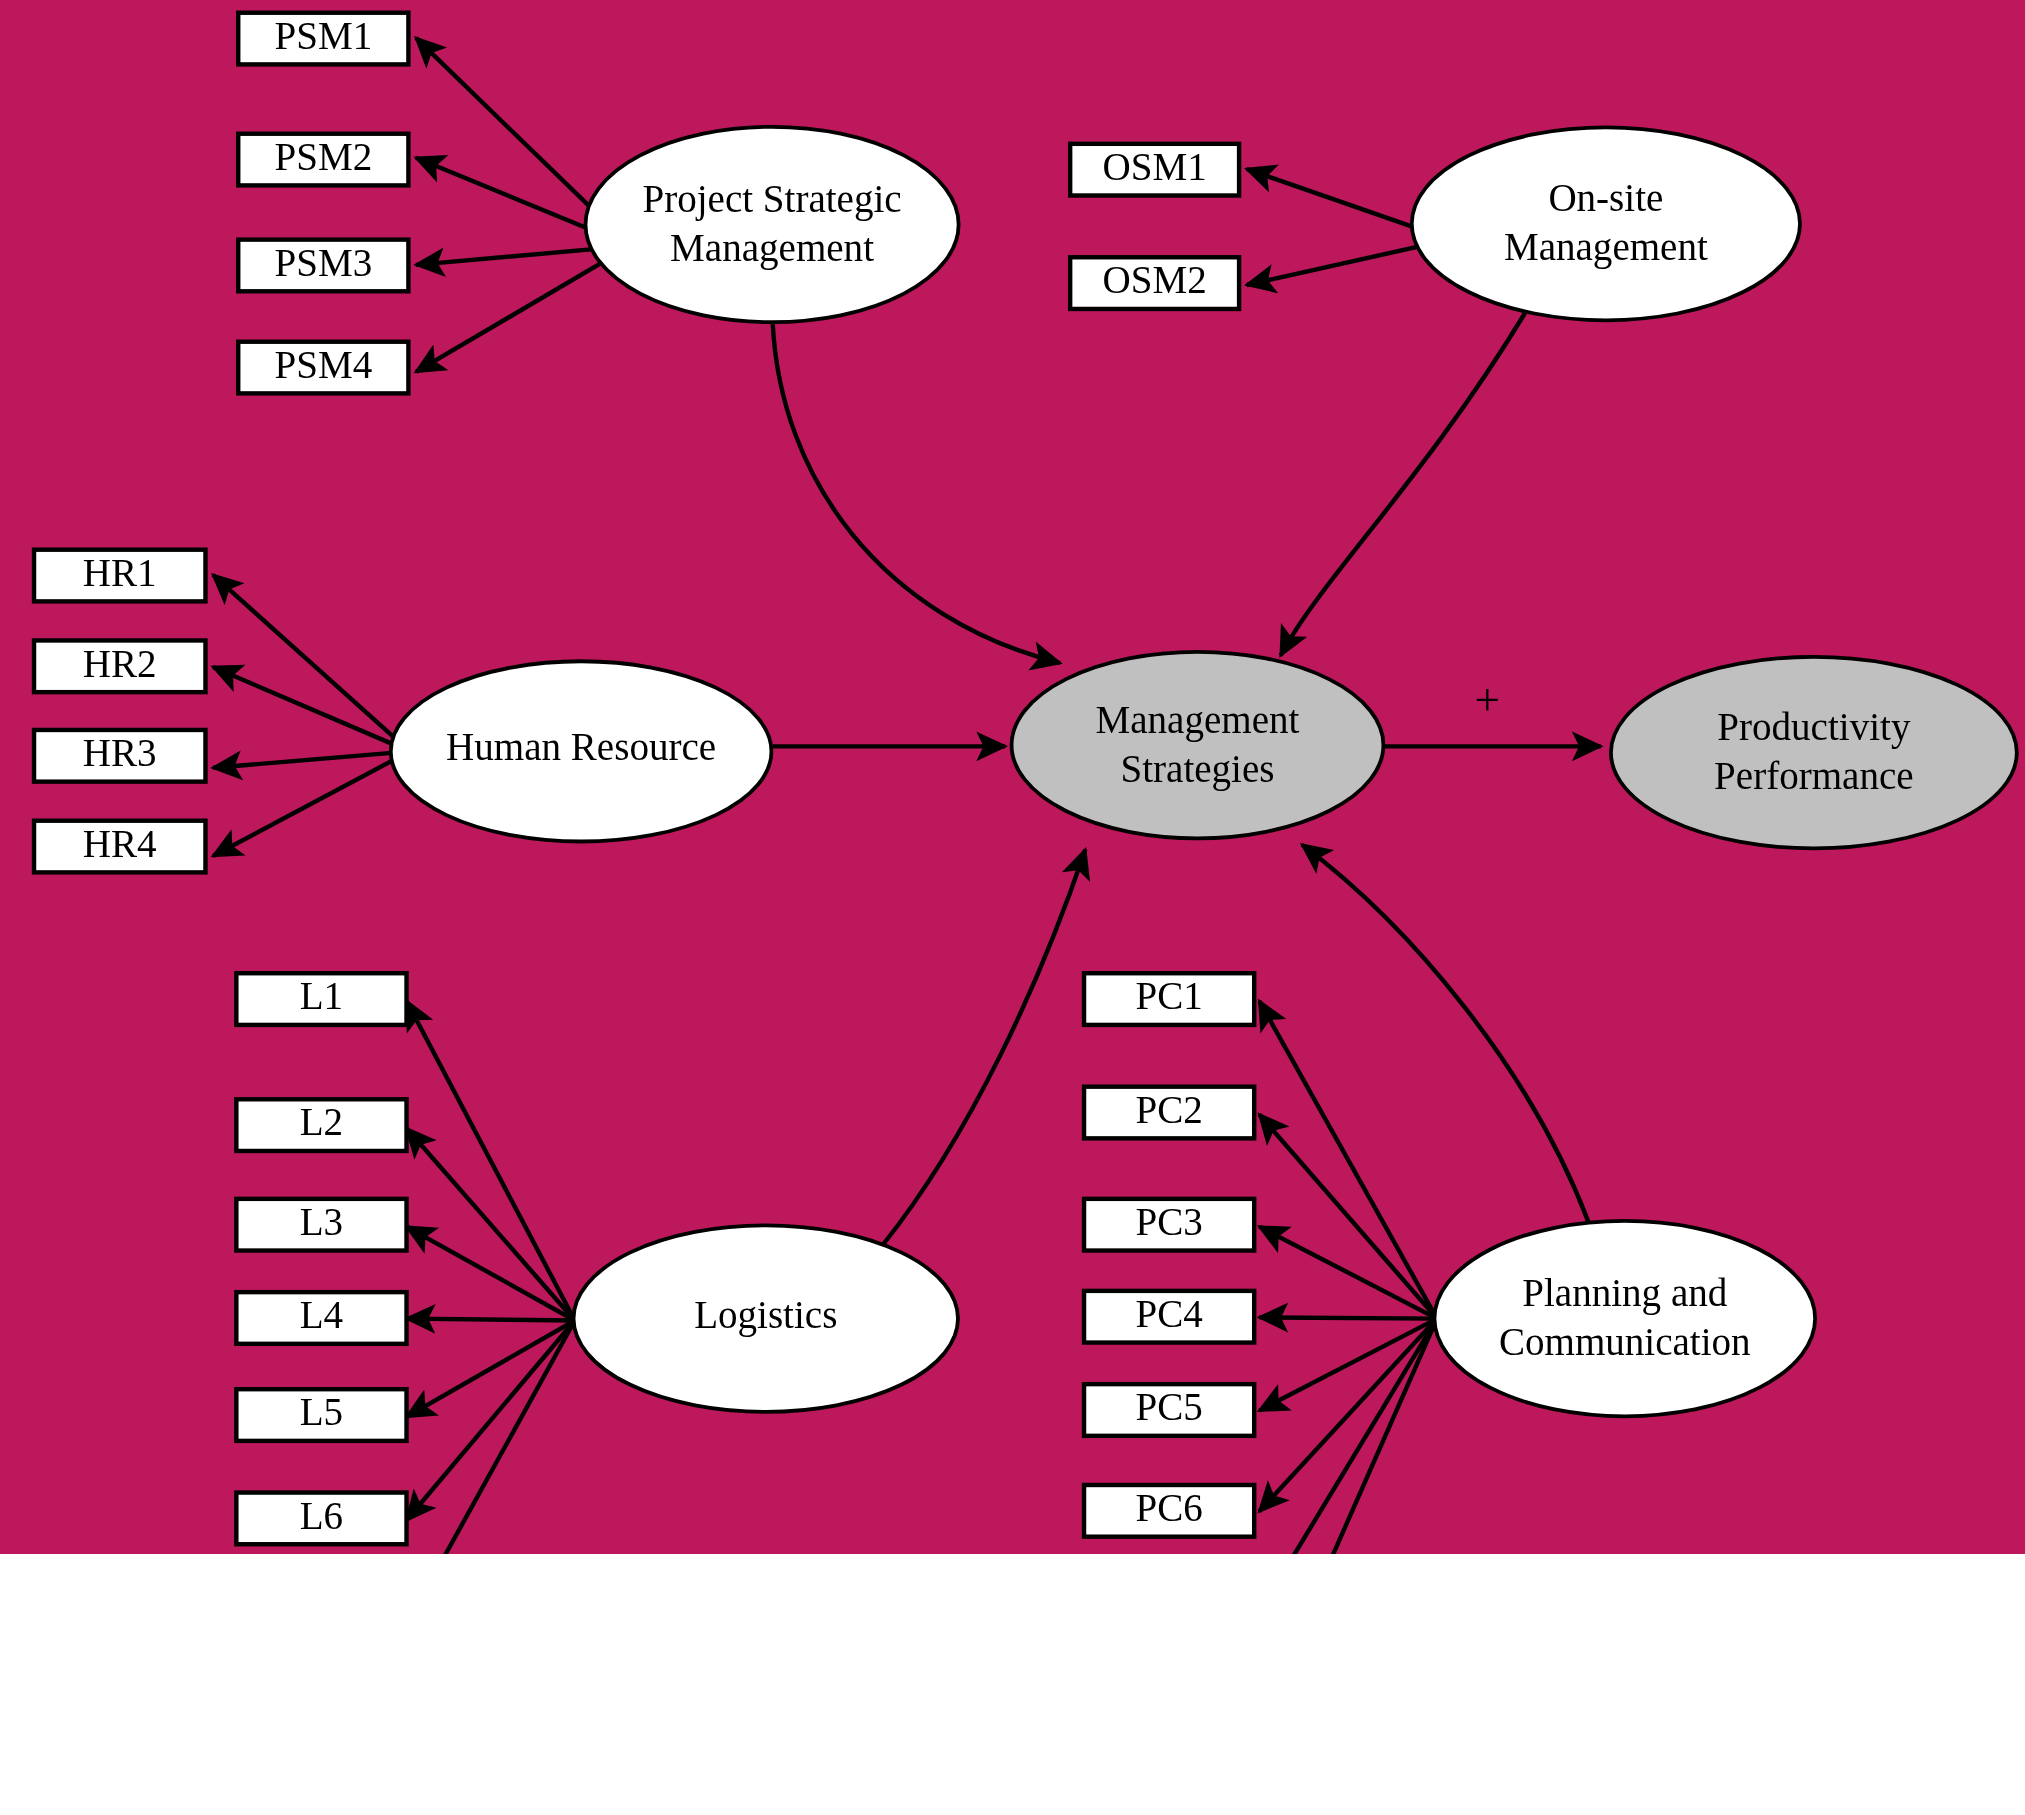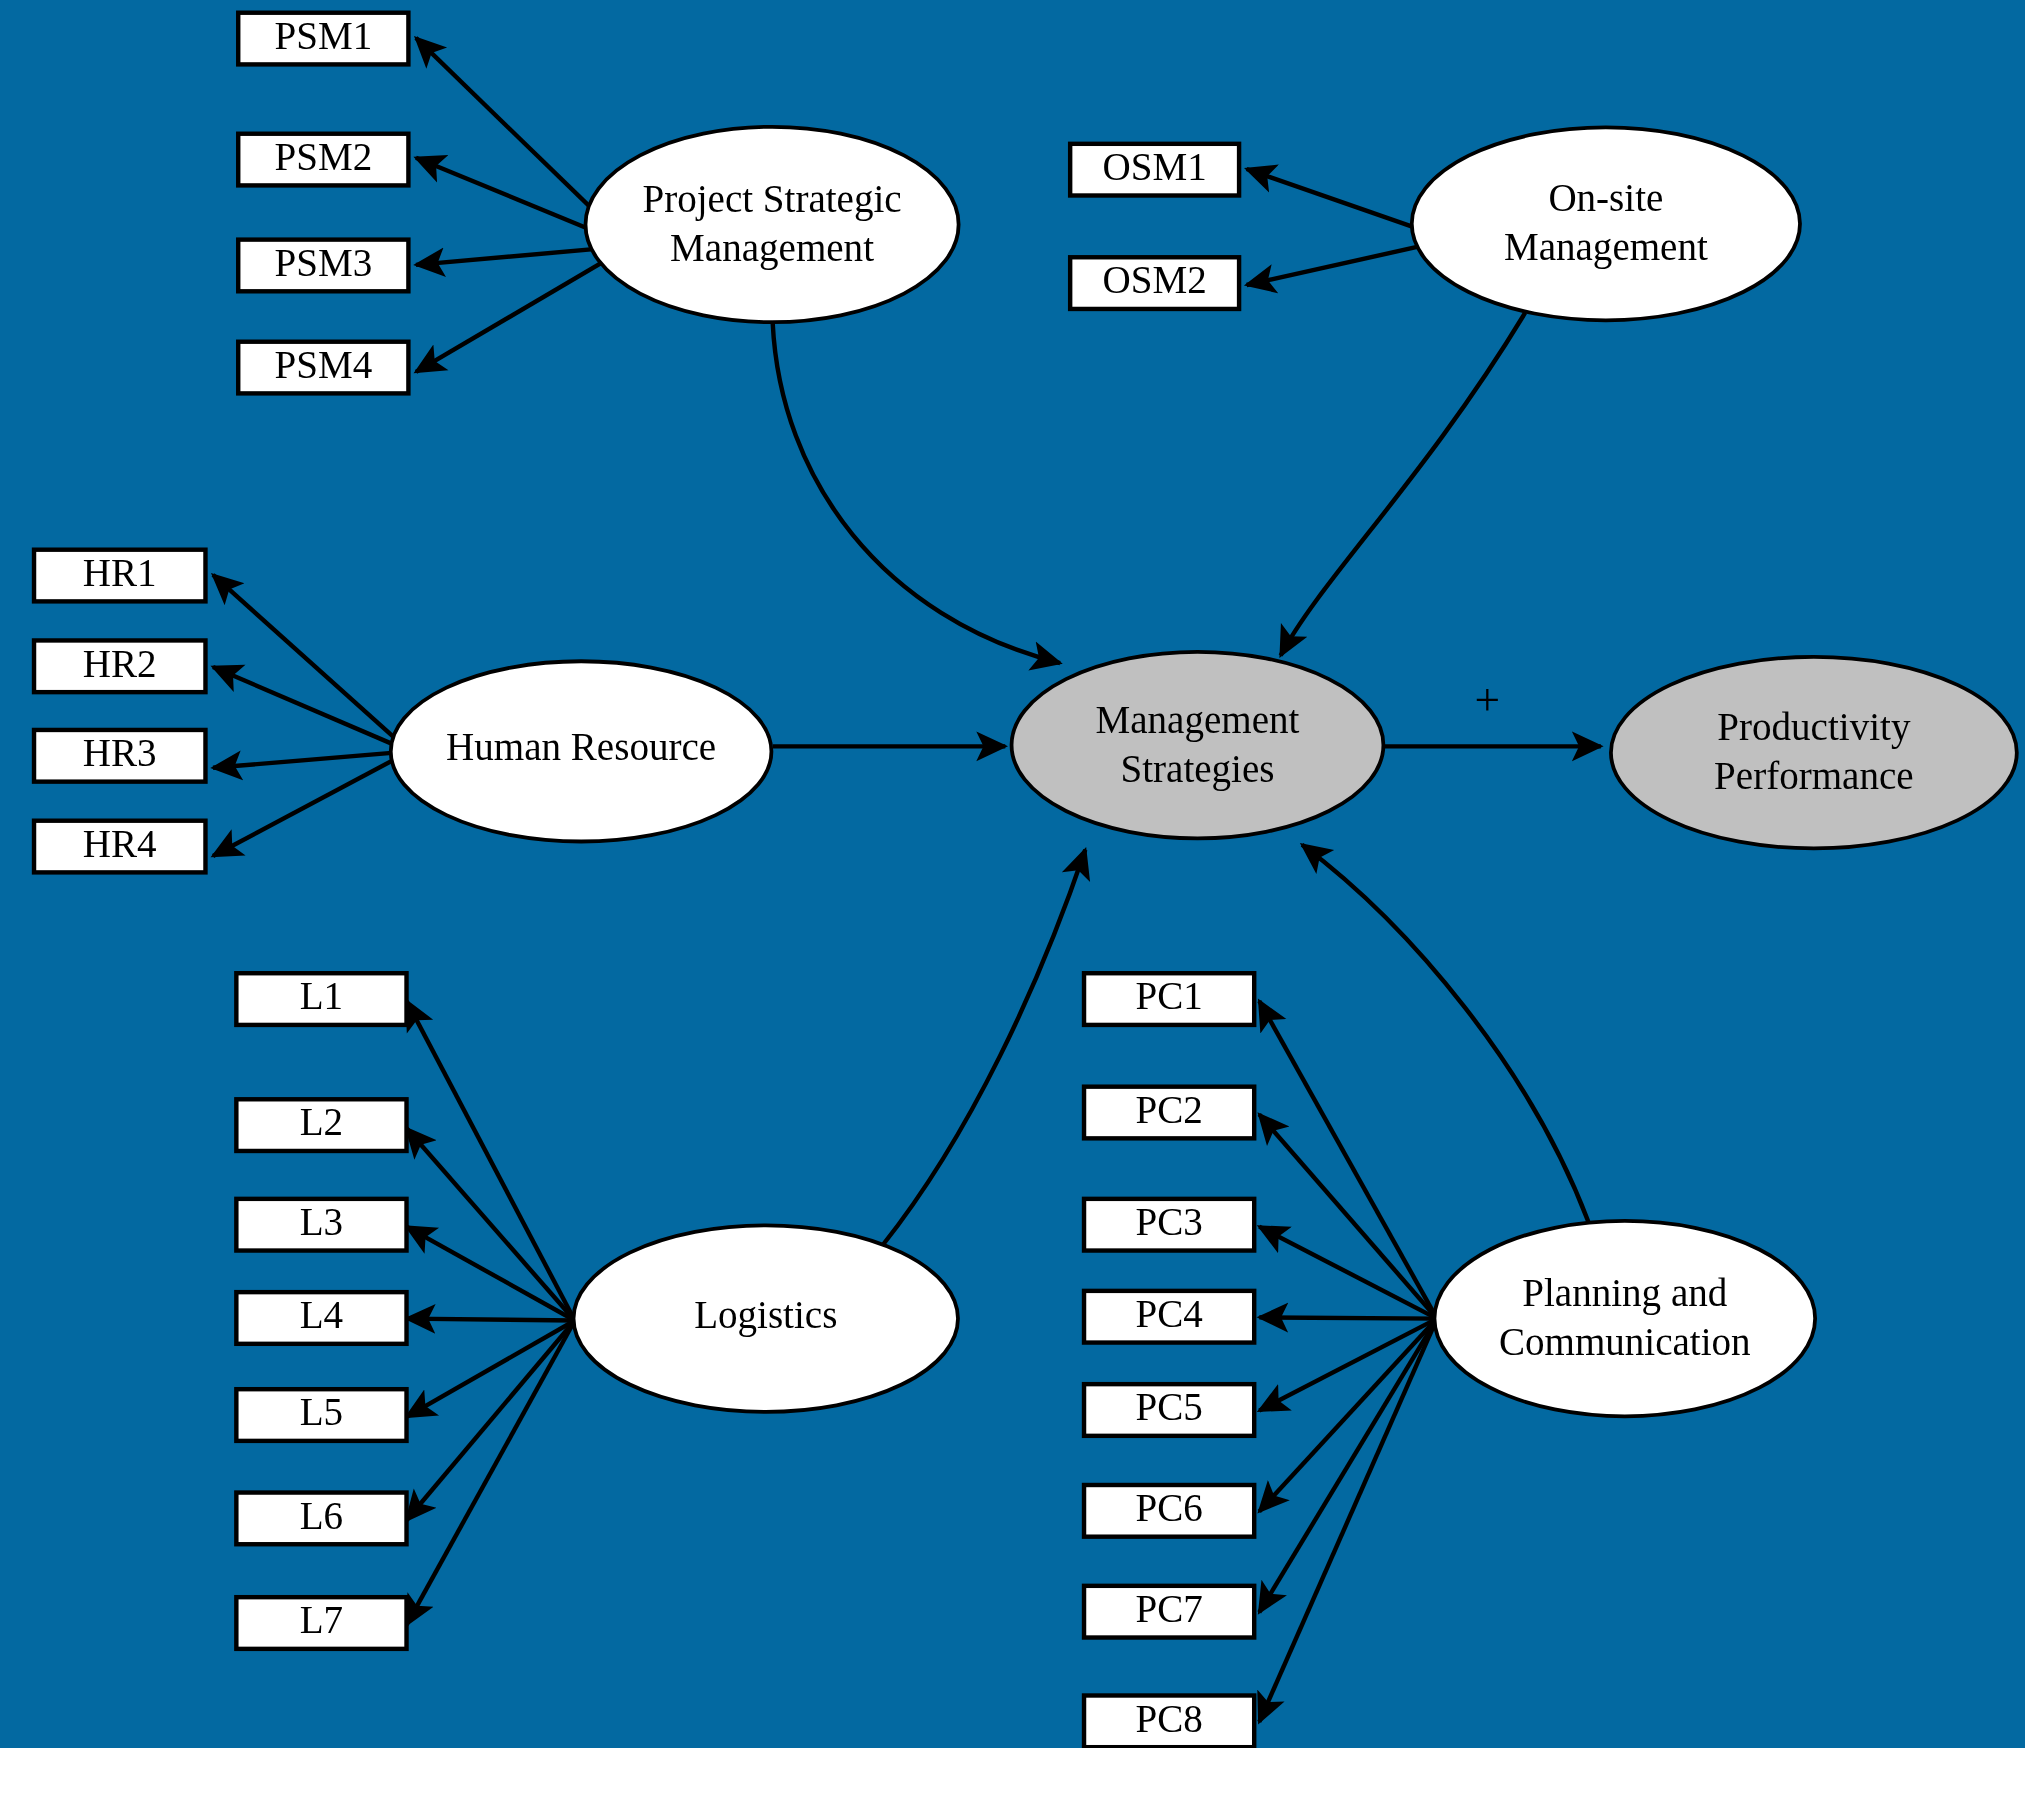--- a/index.html
+++ b/index.html
@@ -3,22 +3,22 @@
 <meta charset="utf-8">
 <style>
   html, body {
     margin: 0;
     padding: 0;
     background: #ffffff;
   }
   #diagram-root {
     position: relative;
     width: 2025px;
-    height: 1748px;
-    background: #0369a1;
+    height: 1554px;
+    background: #be185d;
     font-family: "Liberation Serif", "DejaVu Serif", serif;
     overflow: hidden;
   }
   svg#sem-canvas {
     position: absolute;
     top: 0;
     left: 0;
     width: 2025px;
     height: 1816px;
     display: block;

